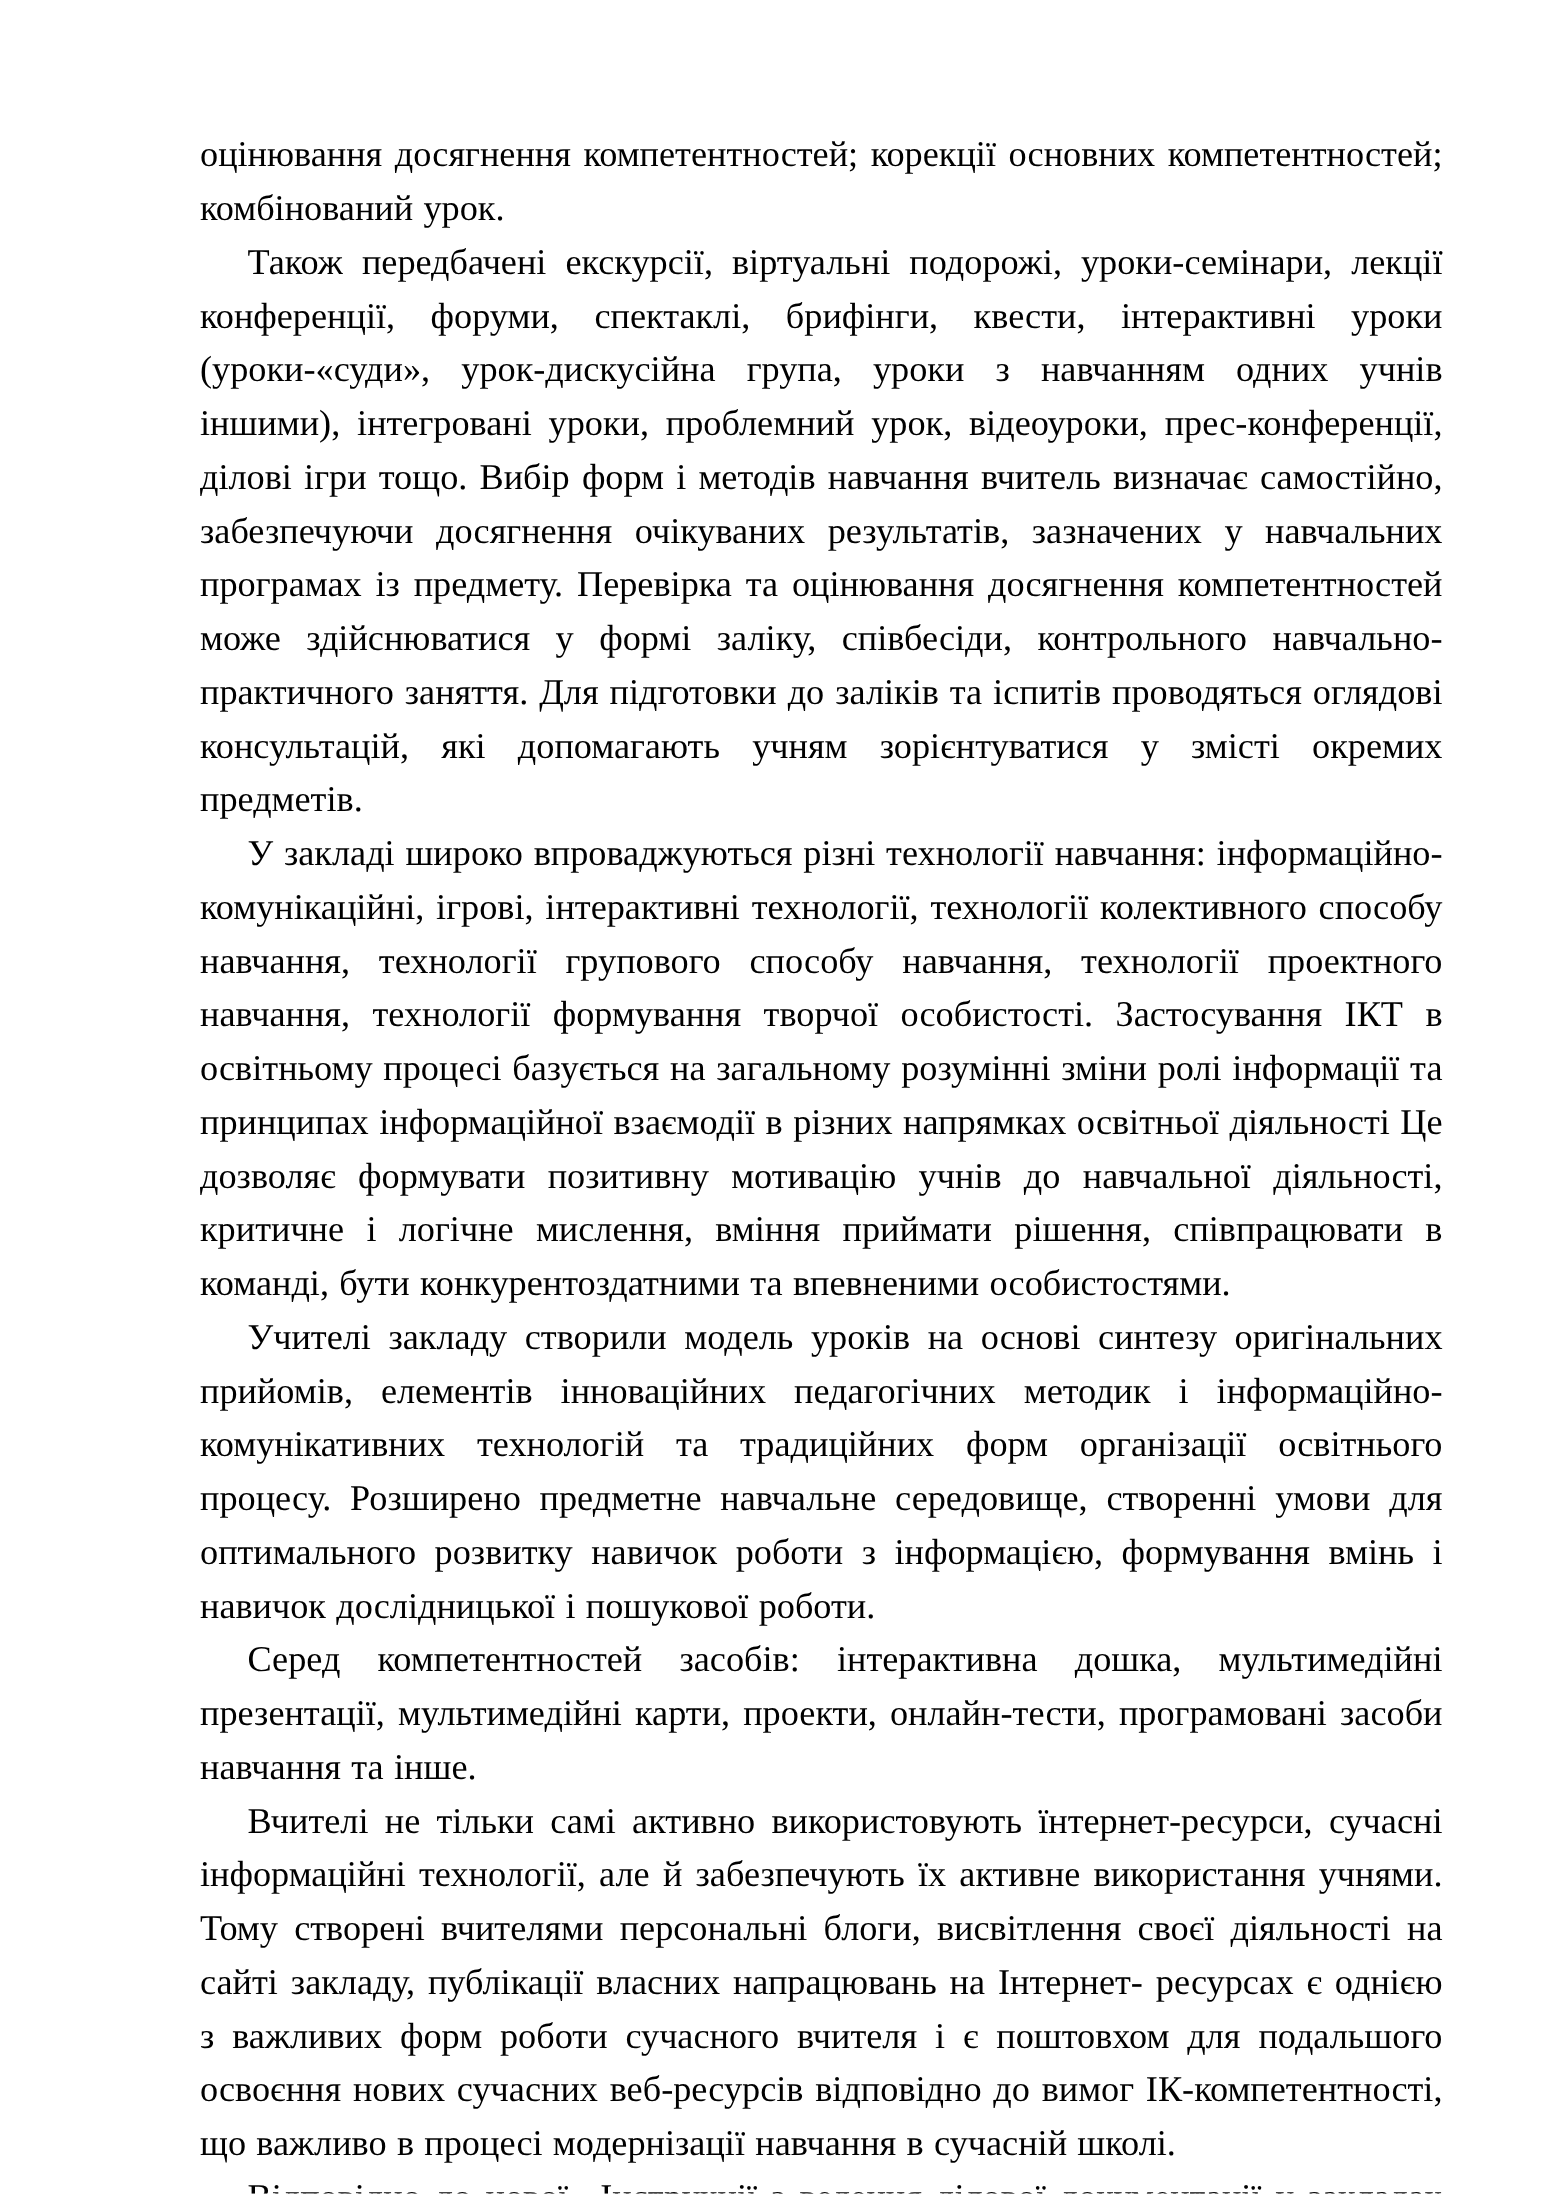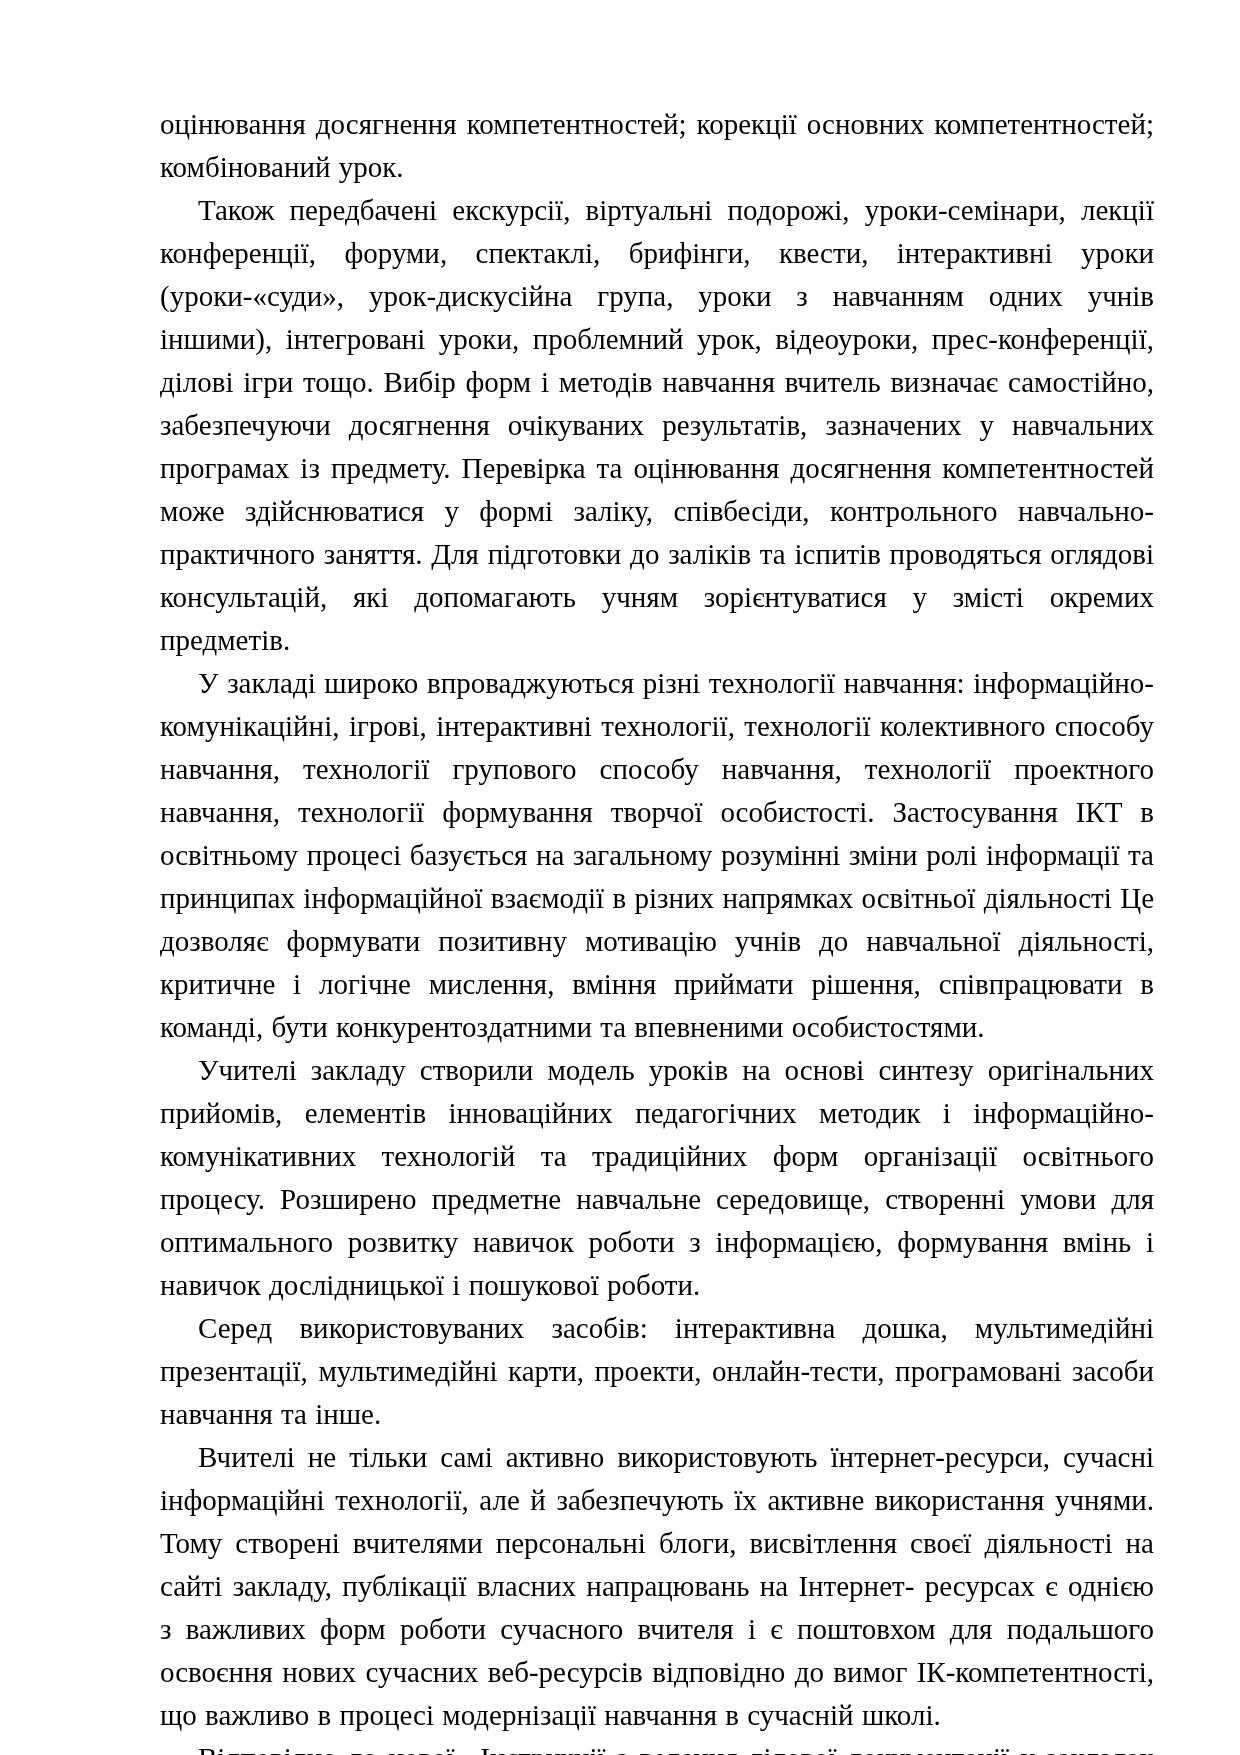--- a/index.html
+++ b/index.html
@@ -37,18 +37,18 @@
 </style>
 </head>
 <body>
 
 <div class="page">
   <div class="content">
     <p class="para no-indent">оцінювання досягнення компетентностей; корекції основних компетентностей; комбінований урок.</p>
     <p class="para">Також передбачені екскурсії, віртуальні подорожі, уроки-семінари, лекції конференції, форуми, спектаклі, брифінги, квести, інтерактивні уроки (уроки-«суди», урок-дискусійна група, уроки з навчанням одних учнів іншими), інтегровані уроки, проблемний урок, відеоуроки, прес-конференції, ділові ігри тощо. Вибір форм і методів навчання вчитель визначає самостійно, забезпечуючи досягнення очікуваних результатів, зазначених у навчальних програмах із предмету. Перевірка та оцінювання досягнення компетентностей може здійснюватися у формі заліку, співбесіди, контрольного навчально-практичного заняття. Для підготовки до заліків та іспитів проводяться оглядові консультацій, які допомагають учням зорієнтуватися у змісті окремих предметів.</p>
     <p class="para">У закладі широко впроваджуються різні технології навчання: інформаційно-комунікаційні, ігрові, інтерактивні технології, технології колективного способу навчання, технології групового способу навчання, технології проектного навчання, технології формування творчої особистості. Застосування ІКТ в освітньому процесі базується на загальному розумінні зміни ролі інформації та принципах інформаційної взаємодії в різних напрямках освітньої діяльності Це дозволяє формувати позитивну мотивацію учнів до навчальної діяльності, критичне і логічне мислення, вміння приймати рішення, співпрацювати в команді, бути конкурентоздатними та впевненими особистостями.</p>
     <p class="para">Учителі закладу створили модель уроків на основі синтезу оригінальних прийомів, елементів інноваційних педагогічних методик і інформаційно-комунікативних технологій та традиційних форм організації освітнього процесу. Розширено предметне навчальне середовище, створенні умови для оптимального розвитку навичок роботи з інформацією, формування вмінь і навичок дослідницької і пошукової роботи.</p>
-    <p class="para">Серед використовуваних засобів: інтерактивна дошка, мультимедійні презентації, мультимедійні карти, проекти, онлайн-тести, програмовані засоби навчання та інше.</p>
+    <p class="para">Серед компетентностей засобів: інтерактивна дошка, мультимедійні презентації, мультимедійні карти, проекти, онлайн-тести, програмовані засоби навчання та інше.</p>
     <p class="para">Вчителі не тільки самі активно використовують їнтернет-ресурси, сучасні інформаційні технології, але й забезпечують їх активне використання учнями. Тому створені вчителями персональні блоги, висвітлення своєї діяльності на сайті закладу, публікації власних напрацювань на Інтернет- ресурсах є однією з важливих форм роботи сучасного вчителя і є поштовхом для подальшого освоєння нових сучасних веб-ресурсів відповідно до вимог ІК-компетентності, що важливо в процесі модернізації навчання в сучасній школі.</p>
     <p class="para">Відповідно до нової «Інструкції з ведення ділової документації у закладах загальної середньої освіти в електронній формі» в закладі запроваджується ведення електронних журналів та щоденників на платформі «Human».</p>
 
   </div>
 </div>
 
 </body></html>

